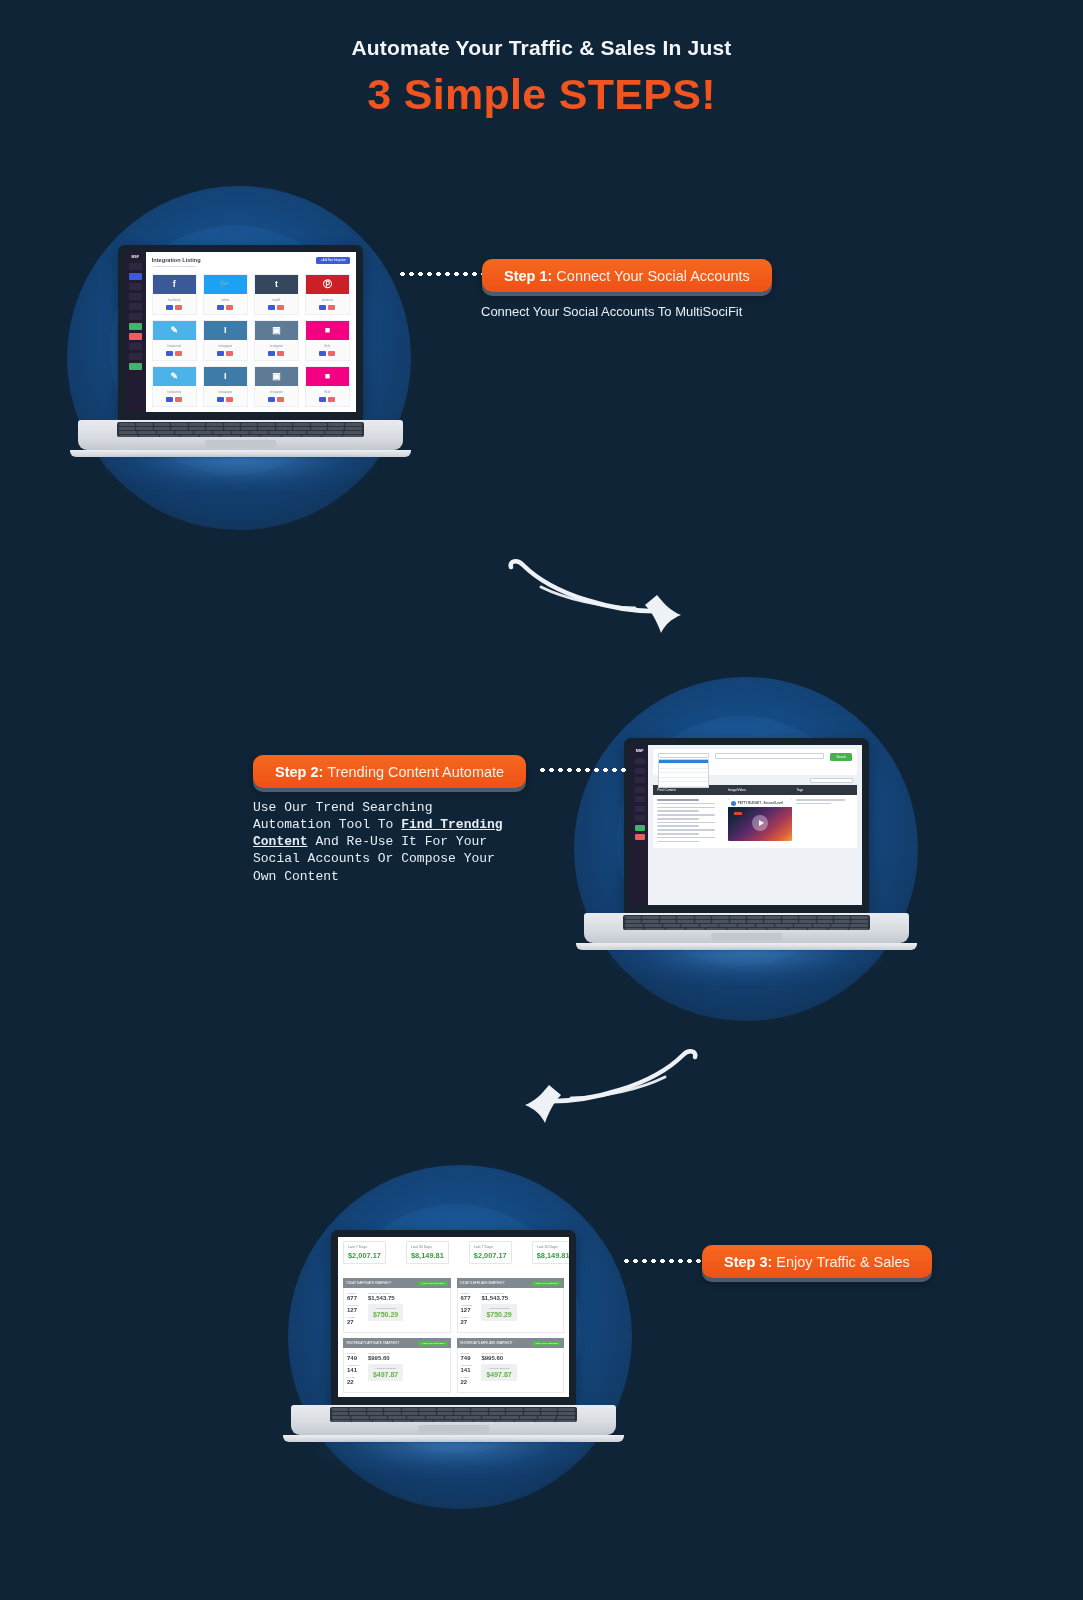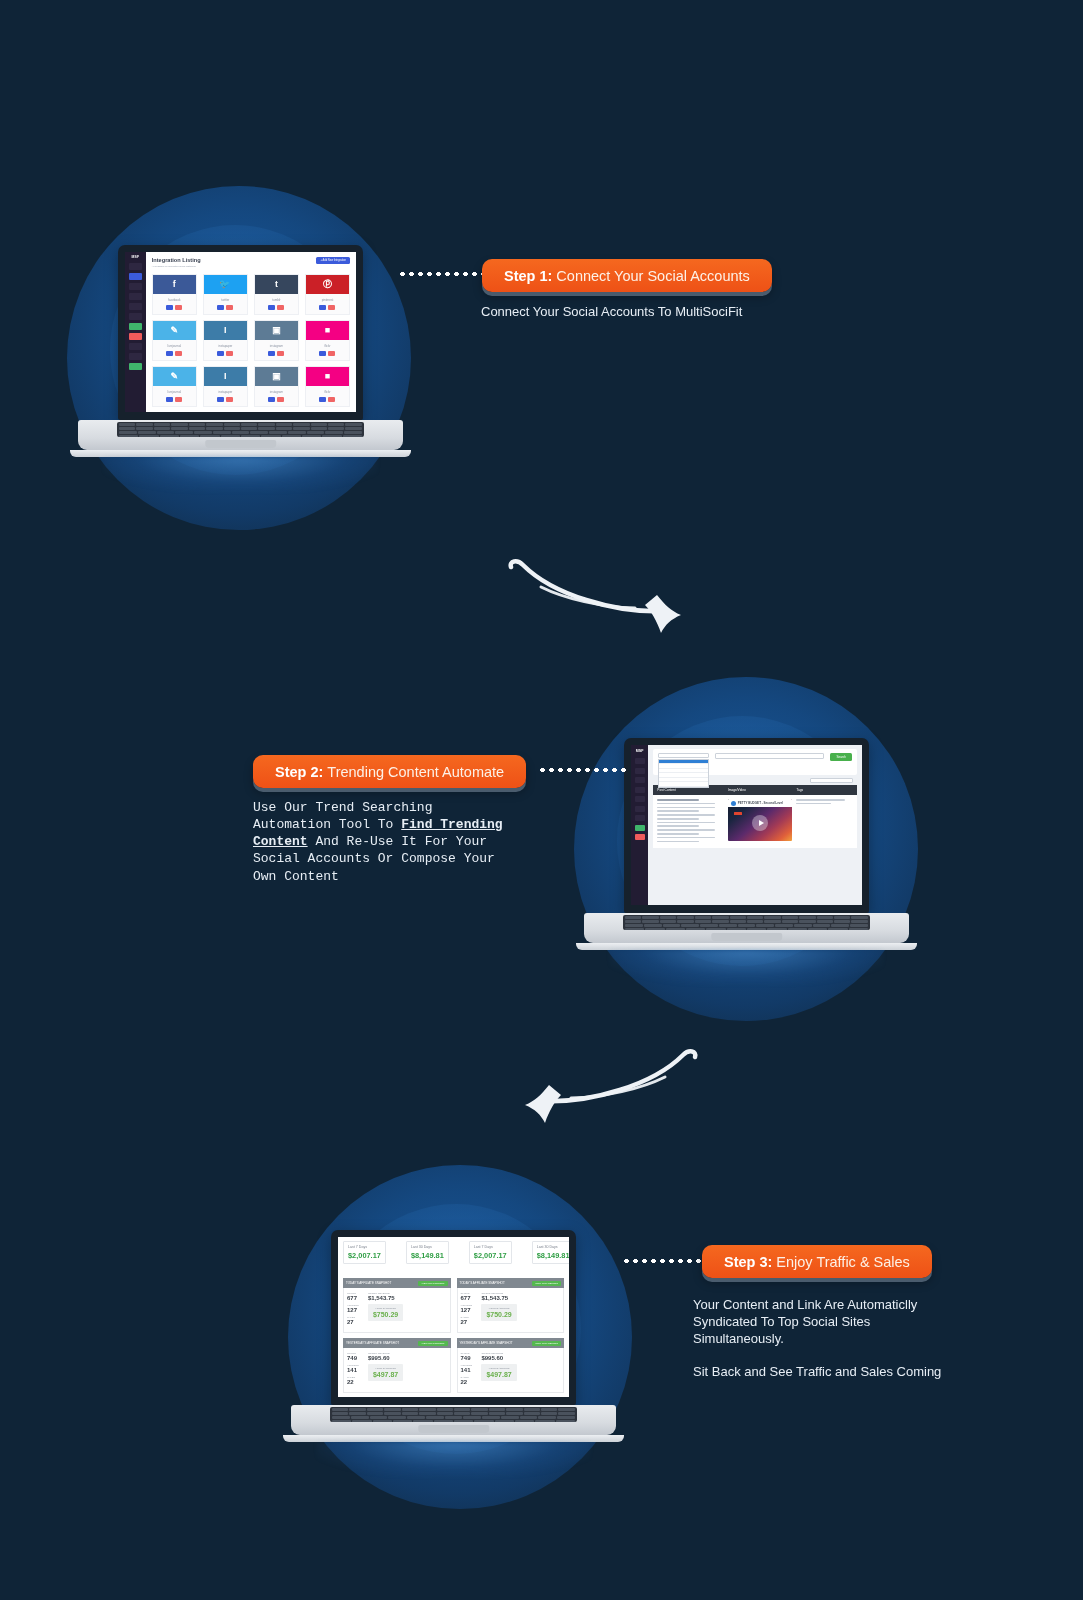--- a/index.html
+++ b/index.html
@@ -228,20 +228,24 @@
   .app3-earn-v { font-size:7px; color:#6ab04c; font-weight:700; margin-top:1px; }
 
   
   .arrow { position:absolute; }
 </style>
 </head>
 <body>
 
 <div class="page">
 
+  <div class="heading-wrap">
+    <div class="heading-sub">Automate Your Traffic &amp; Sales In Just</div>
+    <div class="heading-main">3 Simple STEPS!</div>
+  </div>
 
   <div class="glow-circle" style="left:67px; top:186px; width:344px; height:344px;"></div>
   <div class="glow-inner" style="left:110px; top:225px; width:250px; height:250px;"></div>
 
   <div class="laptop" style="left:78px; top:245px; width:325px;">
     <div class="lt-screen-outer" style="margin:0 40px;">
       <div class="lt-screen" style="height:160px;">
 
         <div class="app1">
           <div class="app1-side">
@@ -827,18 +831,14 @@
     <div class="lt-shadow"></div>
   </div>
 
   <div class="dots" style="left:622px; top:1259px; width:88px;"></div>
 
   <div class="step-badge" style="left:702px; top:1245px;">
     <span class="num">Step 3:</span>
     <span class="ttl"> Enjoy Traffic &amp; Sales</span>
   </div>
 
-  <div class="step-desc" style="left:693px; top:1296px; width:262px;">
-    <p>Your Content and Link Are Automaticlly Syndicated To Top Social Sites Simultaneously.</p>
-    <p>Sit Back and See Traffic and Sales Coming</p>
-  </div>
 
 </div>
 
 </body></html>

